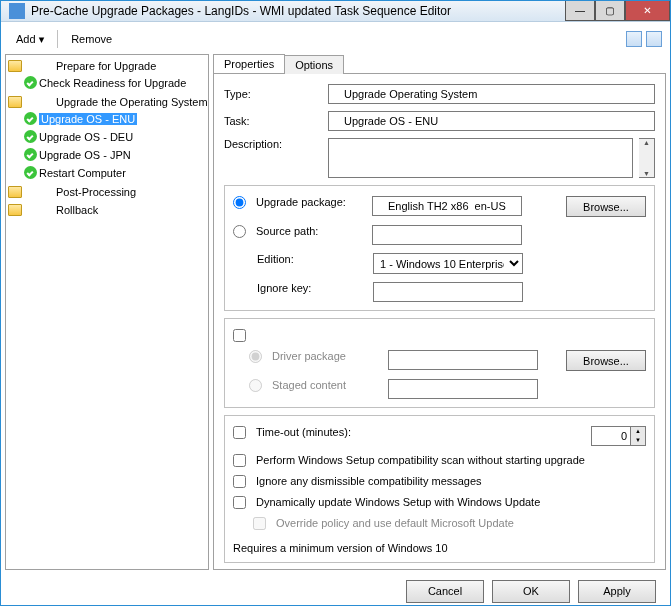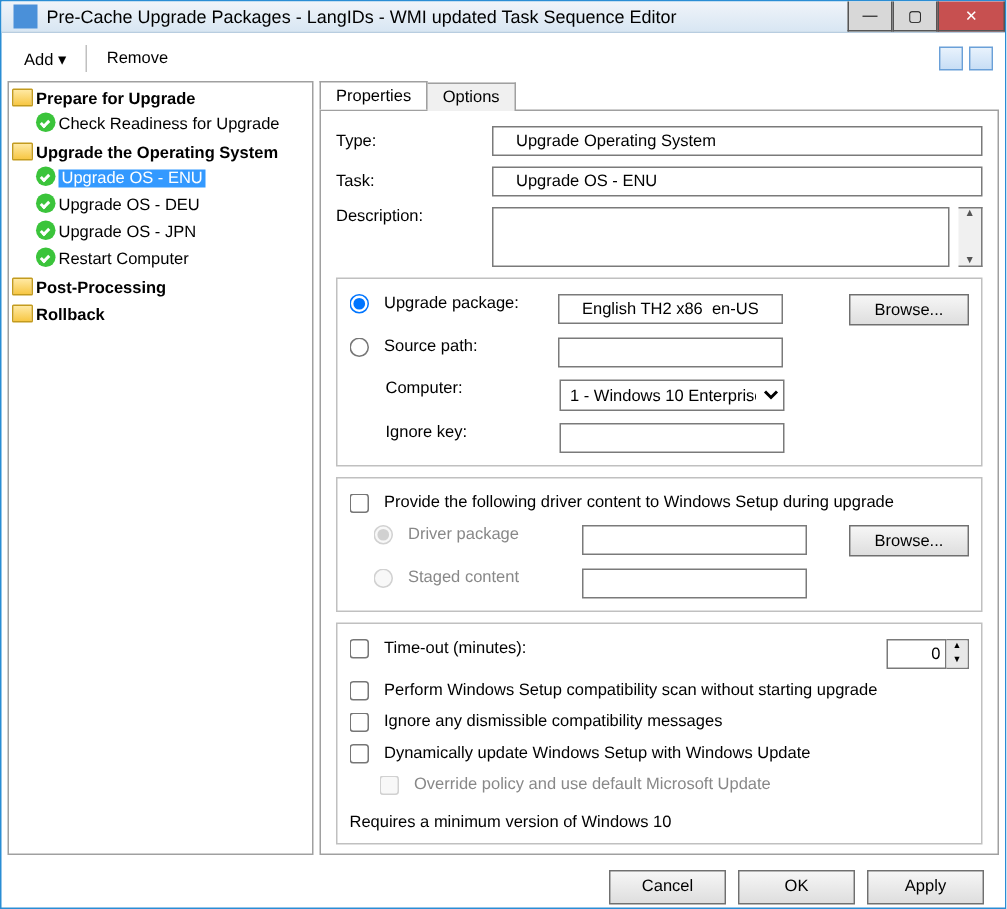--- a/index.html
+++ b/index.html
@@ -17,21 +17,21 @@
 .sep { width: 1px; height: 18px; background: #c0c0c0; margin: 0 2px; }
 .tico { width: 16px; height: 16px; display: inline-block; }
 .main { flex: 1; display: flex; gap: 4px; min-height: 0; }
 .tree-pane { width: 204px; border: 1px solid #a0a0a0; background: #fff; overflow: auto; padding: 2px; }
 .tree ul { list-style: none; margin: 0; padding: 0 0 0 16px; }
 .tree > ul { padding-left: 0; }
 .tree li { white-space: nowrap; line-height: 16px; padding: 1px 0; }
 .tico-folder { display:inline-block; width:14px; height:12px; background: linear-gradient(#ffe9a3,#f7c744); border:1px solid #c39b1e; vertical-align: -2px; margin-right: 2px; border-radius:1px; }
 .tico-check { display:inline-block; width:13px; height:13px; border-radius:50%; background:#3bc43b; position:relative; vertical-align:-2px; margin-right:2px;}
 .tico-check::after { content:""; position:absolute; left:3px; top:5px; width:4px; height:2px; border-left:2px solid #fff; border-bottom:2px solid #fff; transform:rotate(-45deg); }
-.bold { font-weight: bold; }
+.bold { font-weight: normal; margin-left: 32px; }
 .selected { background: #3399ff; color: #fff; padding: 0 2px; }
 .right-pane { flex: 1; display: flex; flex-direction: column; }
 .tabs { display: flex; text-align: right; }
 .tab { padding: 3px 10px; border: 1px solid #a0a0a0; border-bottom: none; background: #fff; margin-right: -1px; position: relative; z-index: 2; }
 .tab.inactive { background: #f0f0f0; z-index: 0; top: 1px; }
 .tab-body { flex: 1; border: 1px solid #a0a0a0; padding: 10px 10px 6px 10px; display: flex; flex-direction: column; gap: 7px; overflow: auto; }
 .row { display: flex; align-items: center; gap: 6px; }
 .lbl { width: 98px; }
 .txt { border: 1px solid #7a7a7a; padding: 2px 15px; height: 20px; background: #fff; }
 .txt[readonly] { color: #000; }
@@ -128,34 +128,33 @@
               <div style="flex:1"></div>
               <button class="btn">Browse...</button>
             </div>
             <div class="radio-row">
               <input type="radio" style="">
               <span style="width:110px">Source path:</span>
               <input class="txt" style="width: 150px;" value="">
             </div>
             <div class="radio-row">
               <span style="width:18px"></span>
-              <span style="width:110px">Computer:</span>
+              <span style="width:110px">Edition:</span>
               <select class="txt" style="width:150px"><option>1 - Windows 10 Enterprise</option></select>
             </div>
             <div class="radio-row">
               <span style="width:18px"></span>
               <span style="width:110px">Ignore key:</span>
               <input class="txt" style="width: 150px;" value="">
             </div>
           </div>
 
           <div class="fieldset">
             <div class="check-row">
               <input type="checkbox" style="">
-              <span>Provide the following driver content to Windows Setup during upgrade</span>
             </div>
             <div class="radio-row disabled">
               <span style="width:10px"></span>
               <input type="radio" checked="" disabled="" style="">
               <span style="width:110px">Driver package</span>
               <input class="txt" style="width: 150px;" disabled="">
               <div style="flex:1"></div>
               <button class="btn">Browse...</button>
             </div>
             <div class="radio-row disabled">

